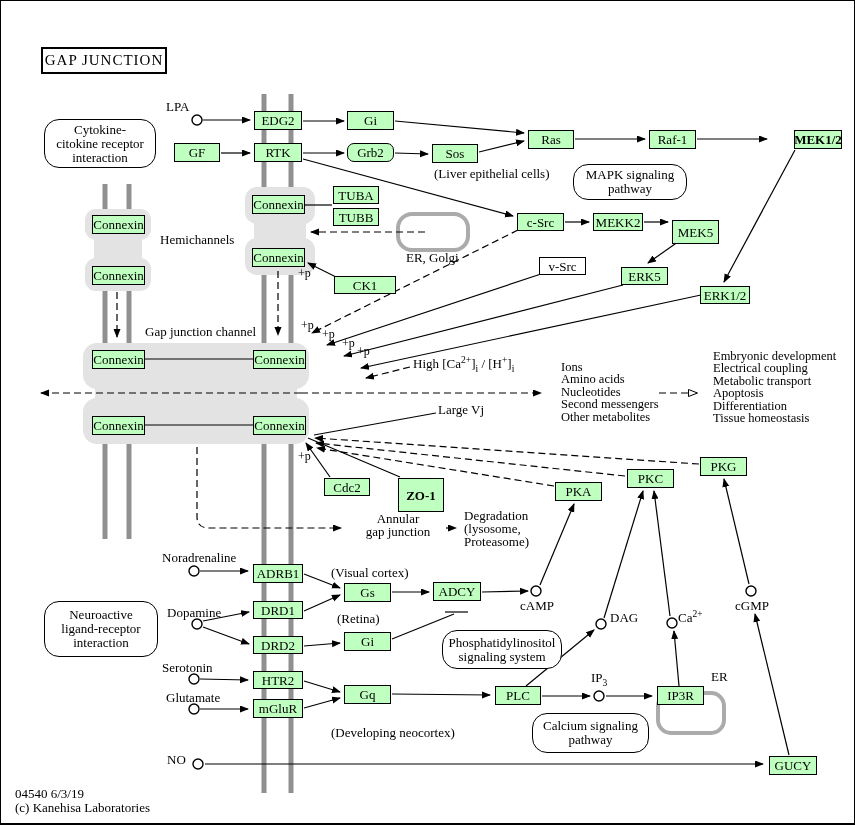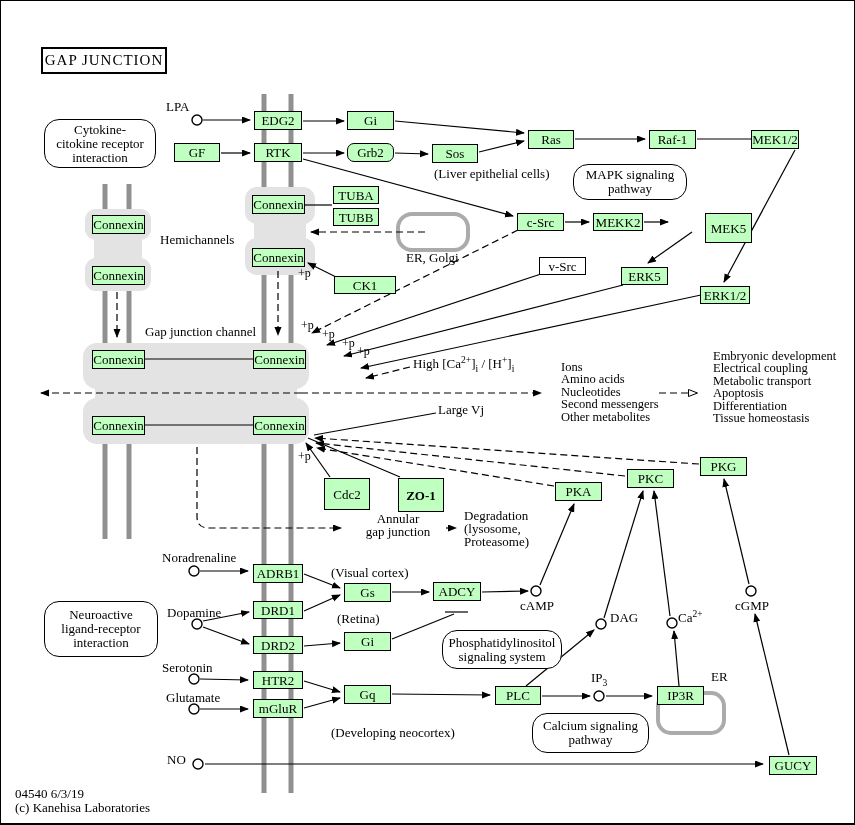--- a/index.html
+++ b/index.html
@@ -180,39 +180,39 @@
 pathway</div>
 
 <div class="node" style="left:253px;top:110px;width:48px;height:19px;">EDG2</div>
 <div class="node" style="left:346px;top:110px;width:47px;height:19px;">Gi</div>
 <div class="node" style="left:173px;top:142px;width:46px;height:19px;">GF</div>
 <div class="node" style="left:253px;top:142px;width:48px;height:19px;">RTK</div>
 <div class="node" style="left:346px;top:142px;width:47px;height:19px;border-radius:7px;">Grb2</div>
 <div class="node" style="left:431px;top:143px;width:46px;height:19px;">Sos</div>
 <div class="node" style="left:527px;top:129px;width:46px;height:19px;">Ras</div>
 <div class="node" style="left:648px;top:129px;width:47px;height:19px;">Raf-1</div>
-<div class="node" style="left:750px;top:129px;width:48px;height:19px;">MEK1/2</div>
+<div class="node" style="left:793px;top:129px;width:48px;height:19px;font-weight:bold;">MEK1/2</div>
 <div class="node" style="left:332px;top:185px;width:46px;height:18px;">TUBA</div>
 <div class="node" style="left:332px;top:207px;width:46px;height:18px;">TUBB</div>
 <div class="node" style="left:251px;top:194px;width:53px;height:19px;">Connexin</div>
 <div class="node" style="left:91px;top:214px;width:53px;height:19px;">Connexin</div>
 <div class="node" style="left:251px;top:247px;width:53px;height:19px;">Connexin</div>
 <div class="node" style="left:91px;top:265px;width:53px;height:19px;">Connexin</div>
 <div class="node" style="left:333px;top:275px;width:62px;height:18px;">CK1</div>
 <div class="node" style="left:516px;top:212px;width:47px;height:18px;">c-Src</div>
 <div class="node" style="left:592px;top:212px;width:50px;height:18px;">MEKK2</div>
-<div class="node" style="left:671px;top:212px;width:47px;height:30px;margin-left:33px;">MEK5</div>
+<div class="node" style="left:671px;top:219px;width:47px;height:24px;">MEK5</div>
 <div class="node white" style="left:538px;top:256px;width:47px;height:18px;">v-Src</div>
 <div class="node" style="left:620px;top:266px;width:47px;height:18px;">ERK5</div>
 <div class="node" style="left:699px;top:285px;width:50px;height:18px;">ERK1/2</div>
 <div class="node" style="left:91px;top:349px;width:53px;height:19px;">Connexin</div>
 <div class="node" style="left:252px;top:349px;width:53px;height:19px;">Connexin</div>
 <div class="node" style="left:91px;top:415px;width:53px;height:19px;">Connexin</div>
 <div class="node" style="left:252px;top:415px;width:53px;height:19px;">Connexin</div>
-<div class="node" style="left:323px;top:477px;width:46px;height:32px;">Cdc2</div>
+<div class="node" style="left:323px;top:477px;width:46px;height:18px;">Cdc2</div>
 <div class="node" style="left:397px;top:477px;width:46px;height:34px;font-weight:bold;">ZO-1</div>
 <div class="node" style="left:554px;top:481px;width:47px;height:19px;">PKA</div>
 <div class="node" style="left:626px;top:468px;width:47px;height:19px;">PKC</div>
 <div class="node" style="left:699px;top:456px;width:47px;height:19px;">PKG</div>
 <div class="node" style="left:252px;top:563px;width:50px;height:19px;">ADRB1</div>
 <div class="node" style="left:343px;top:582px;width:47px;height:19px;">Gs</div>
 <div class="node" style="left:252px;top:600px;width:50px;height:18px;">DRD1</div>
 <div class="node" style="left:252px;top:635px;width:50px;height:18px;">DRD2</div>
 <div class="node" style="left:343px;top:631px;width:47px;height:19px;">Gi</div>
 <div class="node" style="left:432px;top:581px;width:48px;height:19px;">ADCY</div>

